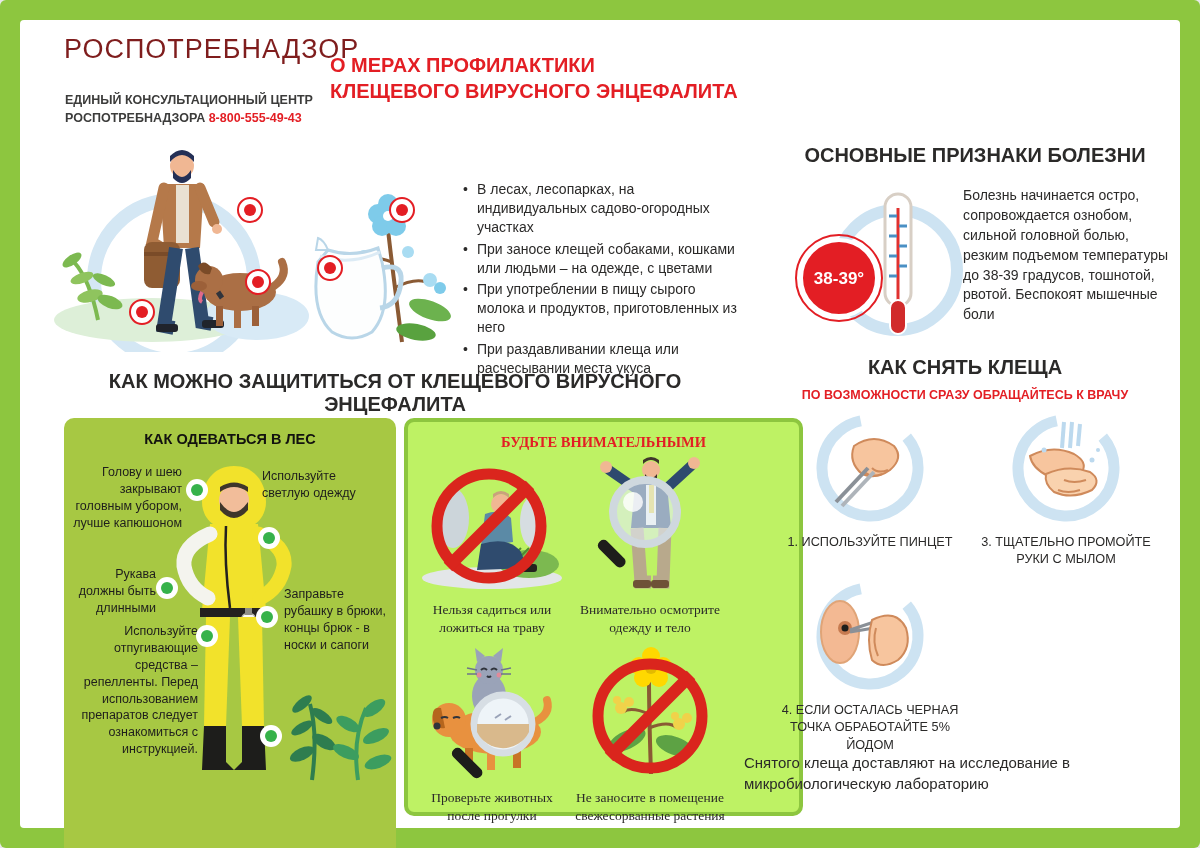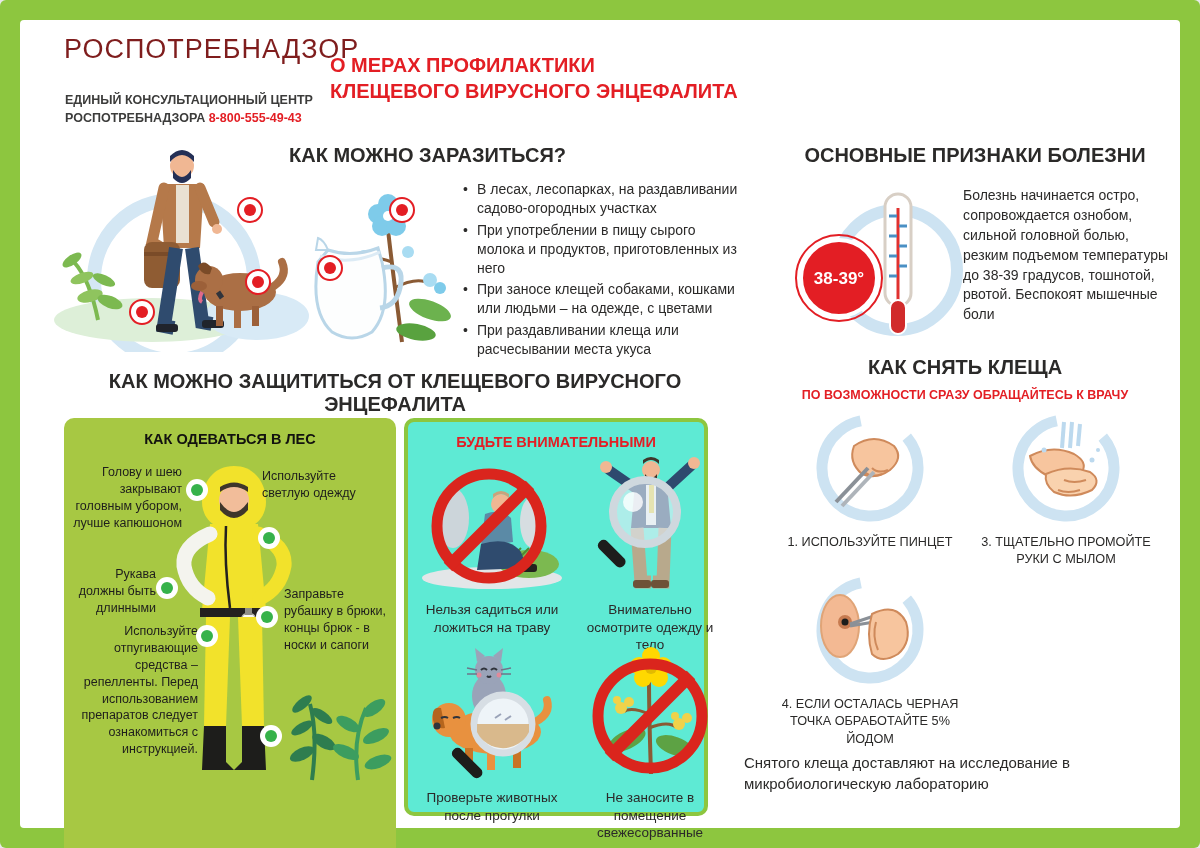--- a/index.html
+++ b/index.html
@@ -24,26 +24,26 @@
   .bullets li::before{content:"•";position:absolute;left:1px;top:0;color:#2b2a29;}
   
   .symptoms-text{left:963px;top:186px;width:207px;font-size:14px;color:#2b2a29;line-height:1.42;}
   
   .dress-panel{left:64px;top:418px;width:332px;height:444px;background:#a7c843;border-radius:10px;}
   .dress-heading{left:0;top:13px;width:100%;text-align:center;font-size:14.5px;font-weight:bold;color:#12120f;}
   .dress-label{font-size:12.5px;color:#1e1e1c;line-height:1.35;}
   .marker{width:22px;height:22px;border-radius:50%;background:#ffffff;display:flex;align-items:center;justify-content:center;transform:translate(-11px,-11px);}
   .marker i{display:block;width:12px;height:12px;border-radius:50%;background:#36b24a;}
   
-  .att-panel{left:404px;top:418px;width:304px;height:398px;background:#5eead4;border:4px solid #8dc63f;border-radius:10px;box-sizing:border-box;}
+  .att-panel{left:404px;top:418px;width:399px;height:398px;background:#bef264;border:4px solid #8dc63f;border-radius:10px;box-sizing:border-box;font-family:Liberation Serif, serif;}
   .att-heading{left:0;top:12px;width:100%;text-align:center;font-size:14.5px;font-weight:bold;color:#e31e24;}
   .att-item{width:152px;text-align:center;}
   .att-cap{font-size:13.5px;color:#2b2a29;line-height:1.3;margin-top:3px;}
   
-  .steps{left:772px;top:410px;width:392px;display:grid;grid-template-columns:196px 196px;row-gap:4px;}
+  .steps{left:772px;top:410px;width:392px;display:grid;grid-template-columns:196px 196px;row-gap:10px;}
   .step{text-align:center;}
   .step-cap{font-size:12.7px;color:#2b2a29;line-height:1.35;margin-top:4px;}
   .removal-footer{left:744px;top:752px;width:440px;font-size:15px;color:#2b2a29;line-height:1.4;}
 </style>
 </head>
 <body>
 
 <div class="poster">
   <div class="inner"></div>
 
@@ -51,21 +51,20 @@
   <div class="abs logo-sub">
     <span>ЕДИНЫЙ КОНСУЛЬТАЦИОННЫЙ ЦЕНТР</span><br>
     <span>РОСПОТРЕБНАДЗОРА</span>
     <span class="phone">8-800-555-49-43</span>
   </div>
   <div class="abs main-title">
     <span>О МЕРАХ ПРОФИЛАКТИКИ</span><br>
     <span>КЛЕЩЕВОГО ВИРУСНОГО ЭНЦЕФАЛИТА</span>
   </div>
 
-  <div class="abs h-dark infection-heading">КАК МОЖНО ЗАРАЗИТЬСЯ?</div>
 
   <svg class="abs" style="left:52px;top:130px;" width="258" height="222" viewBox="0 0 258 222">
     <circle cx="122" cy="150" r="80" fill="none" stroke="#d4e7f4" stroke-width="14"></circle>
     <ellipse cx="100" cy="190" rx="98" ry="22" fill="#ddefd8"></ellipse>
     <ellipse cx="205" cy="186" rx="52" ry="24" fill="#d8eaf6"></ellipse>
     <g>
       <path d="M46,190 Q38,150 22,132" stroke="#7cb950" stroke-width="4" fill="none"></path>
       <ellipse cx="20" cy="130" rx="11" ry="5" fill="#7cb950" transform="rotate(-35 20 130)"></ellipse>
       <ellipse cx="30" cy="148" rx="12" ry="5" fill="#8fc45e" transform="rotate(-20 30 148)"></ellipse>
       <ellipse cx="52" cy="150" rx="12" ry="5" fill="#7cb950" transform="rotate(25 52 150)"></ellipse>
@@ -146,23 +145,23 @@
         <circle cx="40" cy="76" r="12" fill="#fff" stroke="#e31e24" stroke-width="2"></circle>
         <circle cx="40" cy="76" r="6" fill="#e31e24"></circle>
       </g>
     <g>
         <circle cx="112" cy="18" r="12" fill="#fff" stroke="#e31e24" stroke-width="2"></circle>
         <circle cx="112" cy="18" r="6" fill="#e31e24"></circle>
       </g>
   </svg>
 
   <ul class="abs bullets">
-    <li>В лесах, лесопарках, на раздавливании садово-огородных участках</li>
+    <li>В лесах, лесопарках, на индивидуальных садово-огородных участках</li>
+    <li>При заносе клещей собаками, кошками или людьми – на одежде, с цветами</li>
     <li>При употреблении в пищу сырого молока и продуктов, приготовленных из него</li>
-    <li>При заносе клещей собаками, кошками или людьми – на одежде, с цветами</li>
     <li>При раздавливании клеща или расчесывании места укуса</li>
   </ul>
 
   <div class="abs h-dark symptoms-heading">ОСНОВНЫЕ ПРИЗНАКИ БОЛЕЗНИ</div>
   <svg class="abs" style="left:793px;top:182px;" width="172" height="168" viewBox="0 0 172 168">
     <circle cx="104" cy="88" r="60" fill="none" stroke="#cde3f2" stroke-width="12"></circle>
     <g>
       <rect x="92" y="12" width="26" height="112" rx="13" fill="#ffffff" stroke="#d8cfc5" stroke-width="3"></rect>
       <line x1="105" y1="26" x2="105" y2="118" stroke="#e0312f" stroke-width="3"></line>
       <g stroke="#4a90c4" stroke-width="3">

